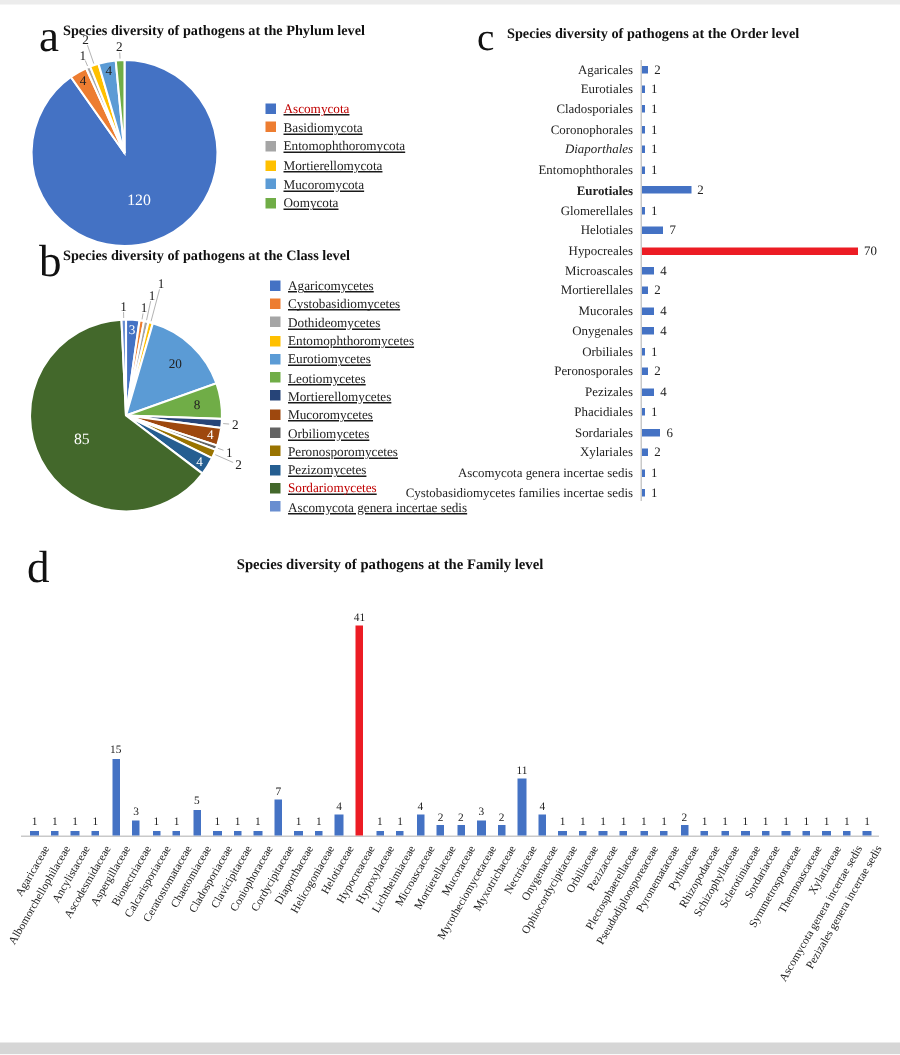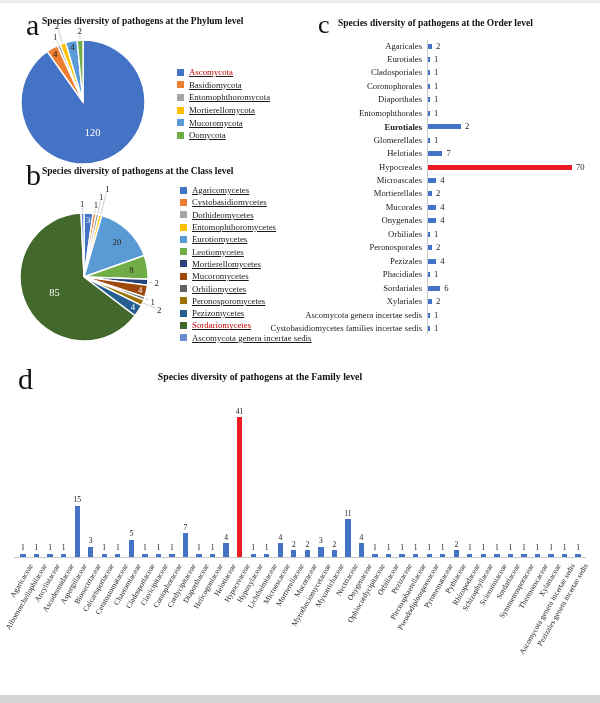--- a/index.html
+++ b/index.html
@@ -194,21 +194,21 @@
       <div class="hbar-value" style="left: 436.114px; top: 40.5px;">2</div>
       <div class="hbar-label" style="top: 53.95px;">Eurotiales</div>
       <div class="hbar" style="left: 428px; top: 56.95px; width: 2.05714px; background: rgb(68, 114, 196);"></div>
       <div class="hbar-value" style="left: 434.057px; top: 53.95px;">1</div>
       <div class="hbar-label" style="top: 67.4px;">Cladosporiales</div>
       <div class="hbar" style="left: 428px; top: 70.4px; width: 2.05714px; background: rgb(68, 114, 196);"></div>
       <div class="hbar-value" style="left: 434.057px; top: 67.4px;">1</div>
       <div class="hbar-label" style="top: 80.85px;">Coronophorales</div>
       <div class="hbar" style="left: 428px; top: 83.85px; width: 2.05714px; background: rgb(68, 114, 196);"></div>
       <div class="hbar-value" style="left: 434.057px; top: 80.85px;">1</div>
-      <div class="hbar-label" style="top: 94.3px;">Diaporthales</div>
+      <div class="hbar-label" style="top: 94.3px; font-style: italic;">Diaporthales</div>
       <div class="hbar" style="left: 428px; top: 97.3px; width: 2.05714px; background: rgb(68, 114, 196);"></div>
       <div class="hbar-value" style="left: 434.057px; top: 94.3px;">1</div>
       <div class="hbar-label" style="top: 107.75px;">Entomophthorales</div>
       <div class="hbar" style="left: 428px; top: 110.75px; width: 2.05714px; background: rgb(68, 114, 196);"></div>
       <div class="hbar-value" style="left: 434.057px; top: 107.75px;">1</div>
       <div class="hbar-label" style="top: 122px; font-weight: bold;">Eurotiales</div>
       <div class="hbar" style="left: 428px; top: 124.2px; width: 32.9143px; background: rgb(68, 114, 196);"></div>
       <div class="hbar-value" style="left: 464.914px; top: 121.2px;">2</div>
       <div class="hbar-label" style="top: 134.65px;">Glomerellales</div>
       <div class="hbar" style="left: 428px; top: 137.65px; width: 2.05714px; background: rgb(68, 114, 196);"></div>

